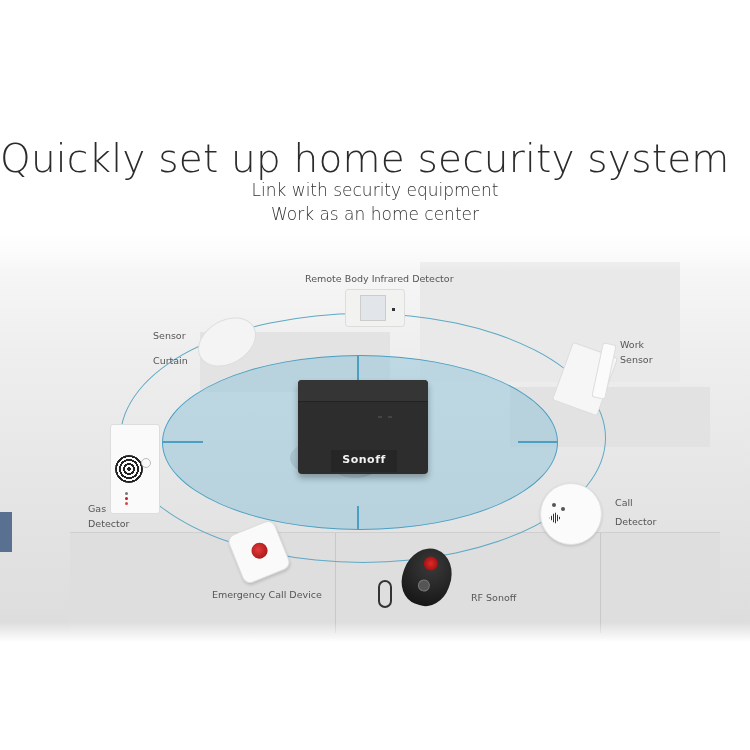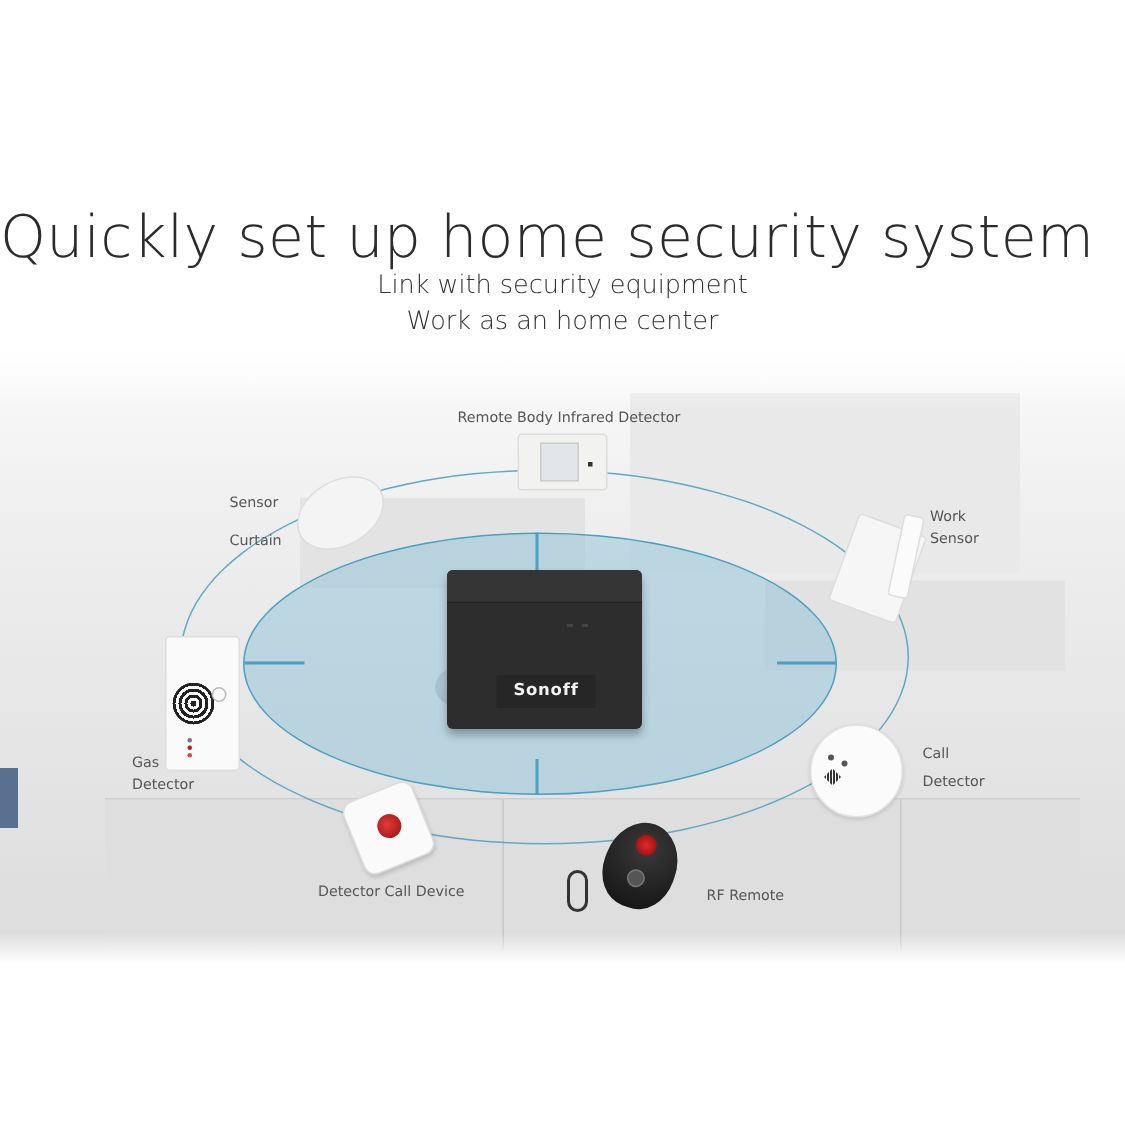--- a/index.html
+++ b/index.html
@@ -20,21 +20,21 @@
   .cabinet { position:absolute; left:70px; top:300px; width:650px; height:100px; background:#dedede; border-top:1px solid #cfcfcf; }
   .cabinet .div1 { position:absolute; left:265px; top:0; width:1px; height:100px; background:#c8c8c8; }
   .cabinet .div2 { position:absolute; left:530px; top:0; width:1px; height:100px; background:#c8c8c8; }
   .stone { position:absolute; border-radius:50%; background: radial-gradient(circle at 40% 35%, #e6e6e6, #a9a9a9); }
 
   .outer-ellipse { position:absolute; left:120px; top:313px; width:486px; height:250px; border:1.5px solid #5fa9c4; border-radius:50%; }
   .inner-ellipse { position:absolute; left:162px; top:355px; width:396px; height:175px; border:1.5px solid #4a9fc2; border-radius:50%;
     background: rgba(130,190,215,0.45); }
   .tick { position:absolute; background:#4a9fc2; }
 
-  .hub { position:absolute; left:298px; top:380px; width:130px; height:106px; background:#2d2d2d; border-radius:4px;
+  .hub { position:absolute; left:298px; top:380px; width:130px; height:94px; background:#2d2d2d; border-radius:4px;
     box-shadow: 0 4px 6px rgba(0,0,0,0.3); }
   .hub .top-band { position:absolute; left:0; top:0; width:130px; height:22px; background:#353535; border-bottom:1px solid #222; border-radius:4px 4px 0 0; }
   .hub .label-box { position:absolute; left:33px; top:70px; width:66px; height:22px; background:#262626; }
   .hub .brand { position:absolute; left:33px; top:73px; width:66px; text-align:center; color:#f2f2f2; font-size:11px; font-weight:bold; letter-spacing:0.5px; }
   .hub .led { position:absolute; top:36px; width:4px; height:2px; background:#444; }
 
   .lbl { position:absolute; font-size:9.5px; color:#555; line-height:22px; }
 
   .device { position:absolute; }
   .pir { left:345px; top:289px; width:60px; height:38px; background:#f2f2f0; border:1px solid #ddd; border-radius:3px; }
@@ -124,20 +124,20 @@
   <div class="h" style="left:11px;top:19px;"></div>
   <div class="h" style="left:20px;top:23px;"></div>
   <div class="grid"></div>
 </div>
 <div class="lbl" style="left:615px;top:492px;">Call</div>
 <div class="lbl" style="left:615px;top:511px;">Detector</div>
 
 <div class="device sos">
   <div class="red"></div>
 </div>
-<div class="lbl" style="left:212px;top:584px;">Detector Call Device</div>
+<div class="lbl" style="left:212px;top:584px;">Emergency Call Device</div>
 
 <div class="device remote">
   <div class="r"></div>
     <div class="g"></div>
 </div>
 <div class="keyring"></div>
-<div class="lbl" style="left:471px;top:587px;">RF Remote</div>
+<div class="lbl" style="left:471px;top:587px;">RF Sonoff</div>
 
 </body></html>

